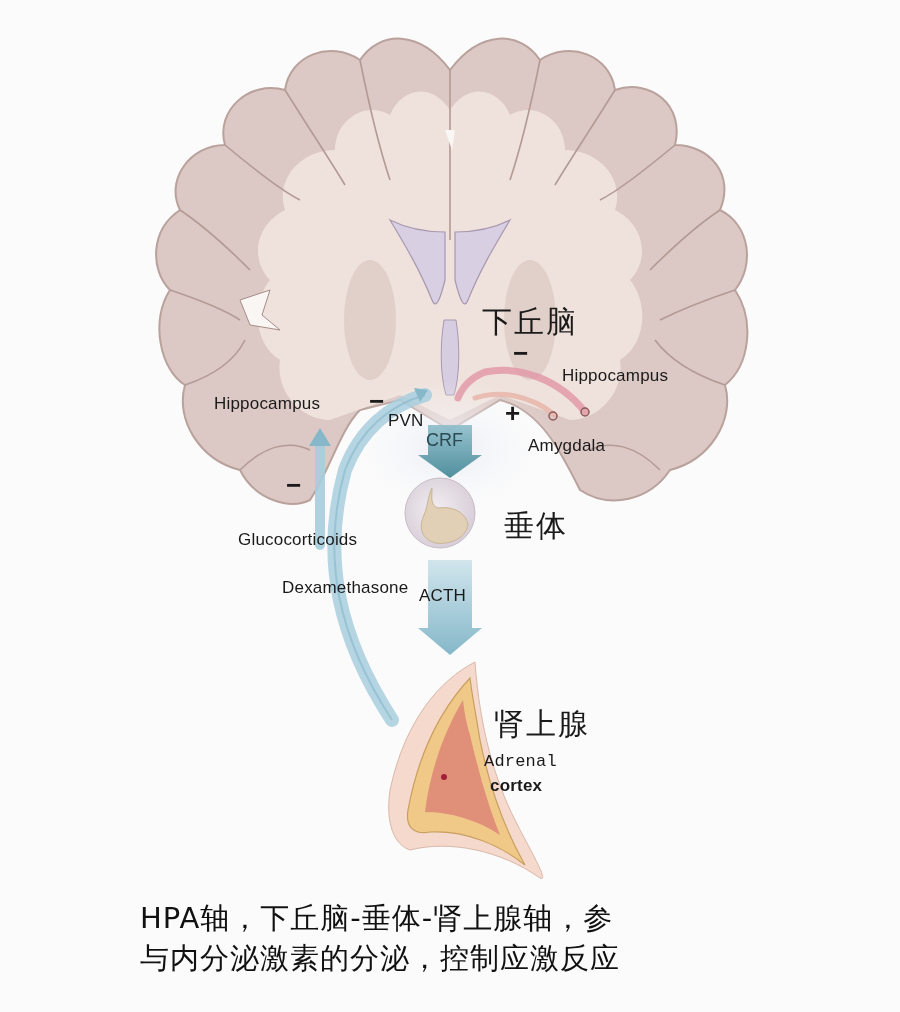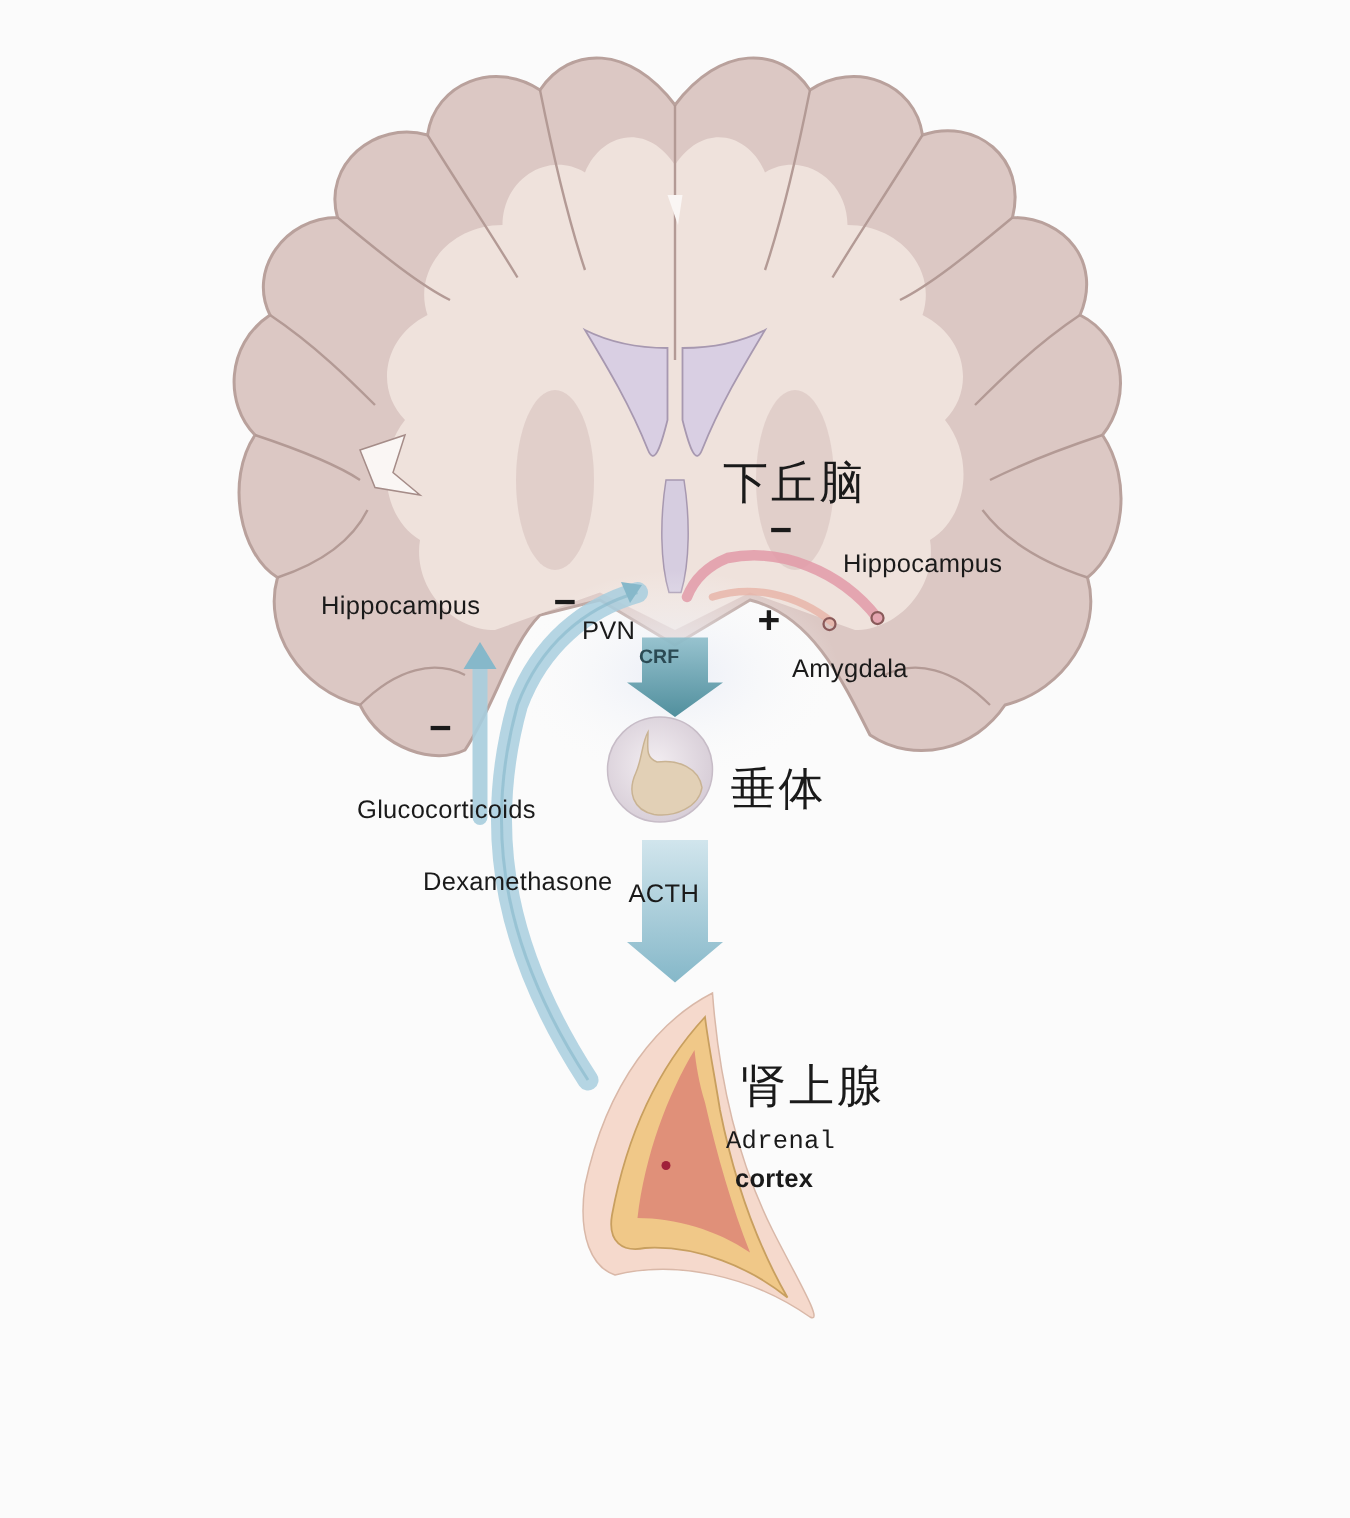--- a/index.html
+++ b/index.html
@@ -3,21 +3,21 @@
 <meta charset="utf-8">
 <style>
   html, body { margin: 0; padding: 0; background: #fbfbfb; }
   body { width: 900px; height: 1012px; position: relative; overflow: hidden; font-family: "Liberation Sans", "DejaVu Sans", sans-serif; }
   #stage { position: absolute; left: 0; top: 0; width: 900px; height: 1012px; }
   svg { position: absolute; left: 0; top: 0; }
   .lbl { position: absolute; color: #1a1a1a; white-space: nowrap; font-family: "Liberation Sans", "DejaVu Sans", sans-serif; }
   .en { font-size: 17px; letter-spacing: 0.2px; }
   .cn { font-size: 30px; font-family: Liberation Serif, serif; letter-spacing: 2px; }
   .sign { font-size: 26px; font-weight: bold; }
-  .crf { font-size: 13px; color: #2b4a54; font-weight: bold; }
+  .crf { font-size: 18px; color: #2b4a54; font-weight: normal; }
   .caption { position: absolute; left: 140px; top: 898px; width: 660px; font-size: 29px; line-height: 40px; color: #111; font-family: "DejaVu Sans", sans-serif; letter-spacing: 1px; }
   .caption div { white-space: nowrap; }
 </style>
 </head>
 <body>
 
 <div id="stage">
   <svg width="900" height="1012" viewBox="0 0 900 1012">
     <defs>
       <linearGradient id="blueArrow" x1="0" y1="0" x2="0" y2="1">
@@ -136,21 +136,25 @@
   <div class="lbl cn" style="left:482px; top:302px;">下丘脑</div>
   <div class="lbl en" style="left:388px; top:364px;margin-top:47px;">PVN</div>
   <div class="lbl sign" style="left:513px; top:338px;">−</div>
   <div class="lbl en" style="left:562px; top:366px;">Hippocampus</div>
   <div class="lbl en" style="left:214px; top:394px;">Hippocampus</div>
   <div class="lbl sign" style="left:369px; top:386px;">−</div>
   <div class="lbl sign" style="left:505px; top:398px;">+</div>
   <div class="lbl en" style="left:528px; top:436px;">Amygdala</div>
   <div class="lbl crf" style="left:426px; top:430px;">CRF</div>
   <div class="lbl sign" style="left:286px; top:470px;">−</div>
-  <div class="lbl cn" style="left:487px; top:506px;">垂体</div>
+  <div class="lbl cn" style="left:504px; top:506px;">垂体</div>
   <div class="lbl en" style="left:238px; top:530px;">Glucocorticoids</div>
   <div class="lbl en" style="left:234px; top:578px;margin-left:48px;">Dexamethasone</div>
   <div class="lbl en" style="left:419px; top:586px;">ACTH</div>
   <div class="lbl cn" style="left:494px; top:704px;">肾上腺</div>
   <div class="lbl en" style="left:484px; top:752px;font-family:Liberation Mono, monospace;">Adrenal</div>
   <div class="lbl en" style="left:490px; top:776px;font-weight:bold;">cortex</div>
 
+  <div class="caption">
+    <div>HPA轴，下丘脑-垂体-肾上腺轴，参</div>
+    <div>与内分泌激素的分泌，控制应激反应</div>
+  </div>
 </div>
 
 </body></html>

